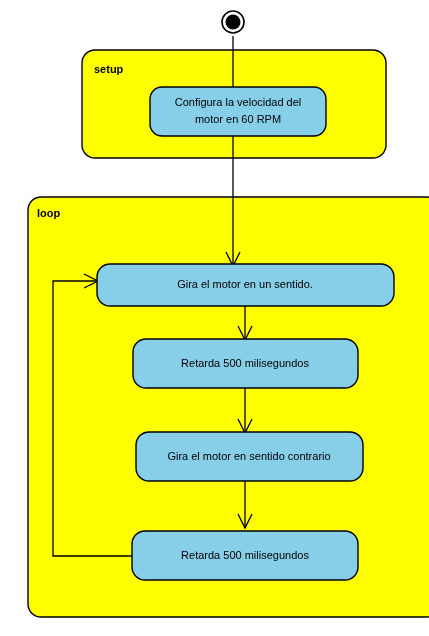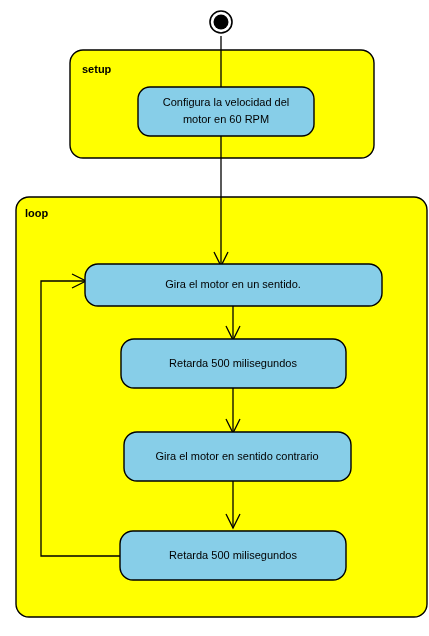--- a/index.html
+++ b/index.html
@@ -9,21 +9,21 @@
   }
   body {
     width: 429px;
     height: 636px;
     position: relative;
     font-family: "Liberation Sans", sans-serif;
     overflow: hidden;
   }
   #diagram-root {
     position: absolute;
-    left: 4px;
+    left: 16px;
     top: 0;
     width: 349px;
     height: 636px;
   }
   svg.layer {
     position: absolute;
     left: 0;
     top: 0;
     width: 429px;
     height: 636px;

